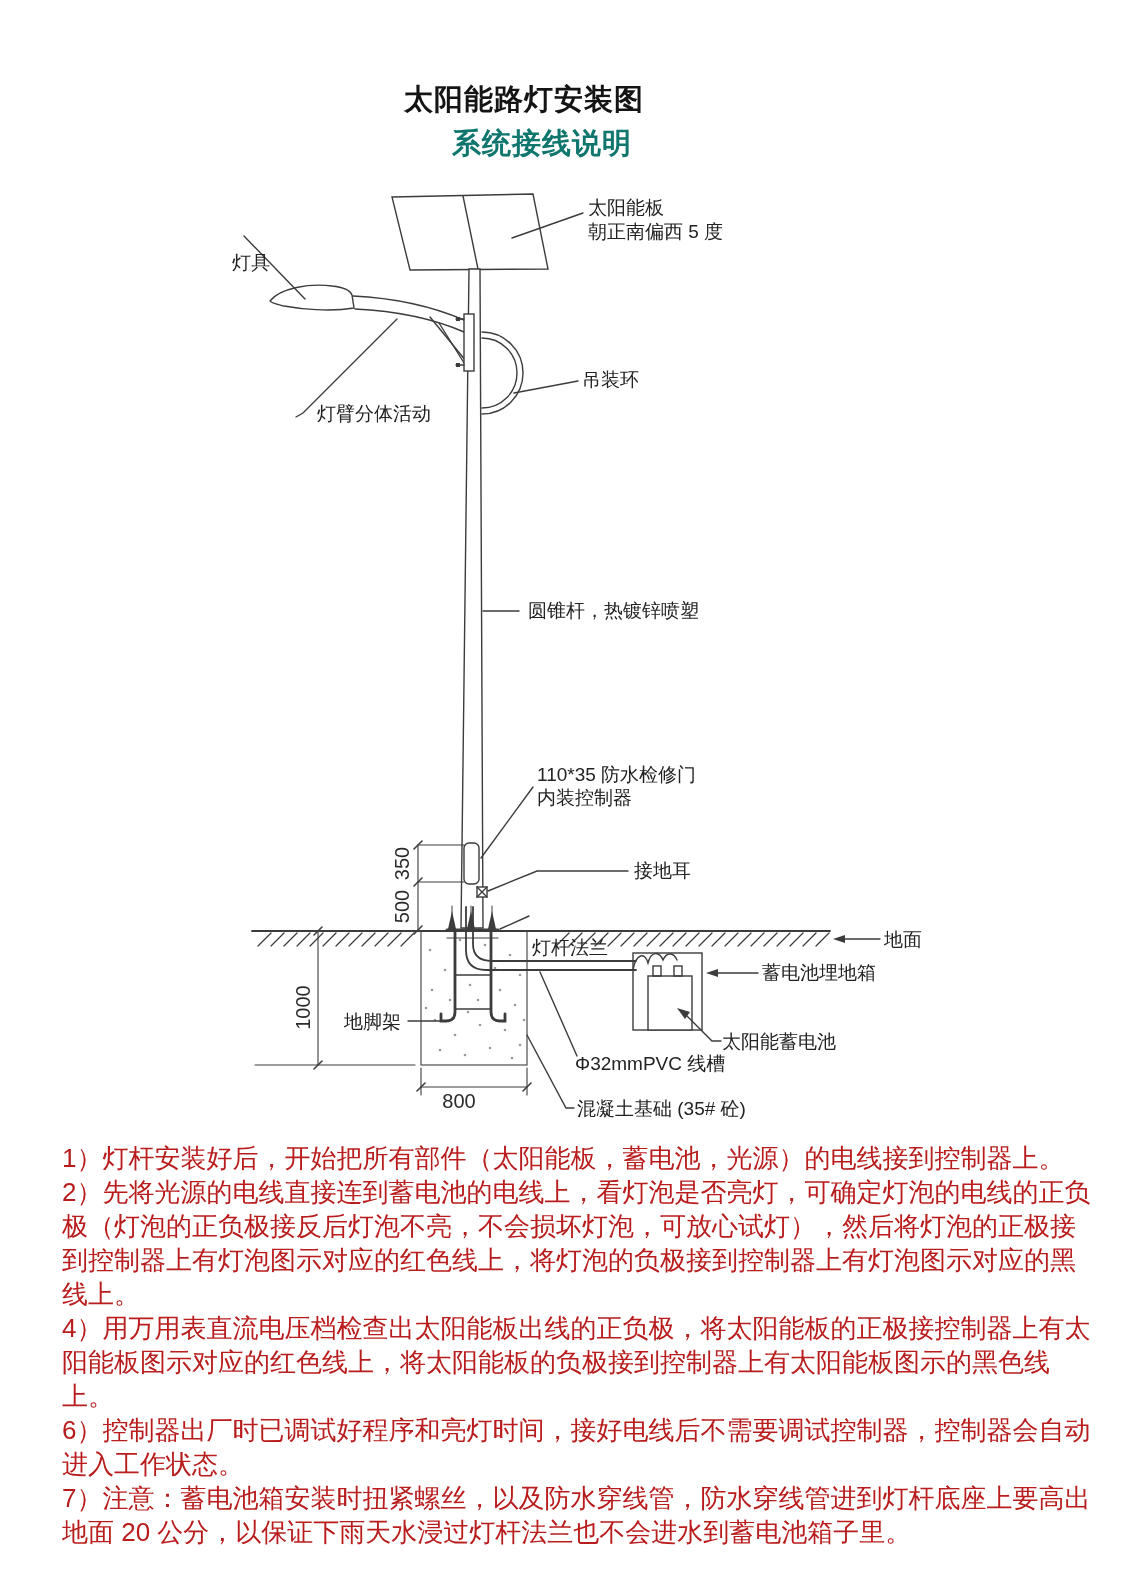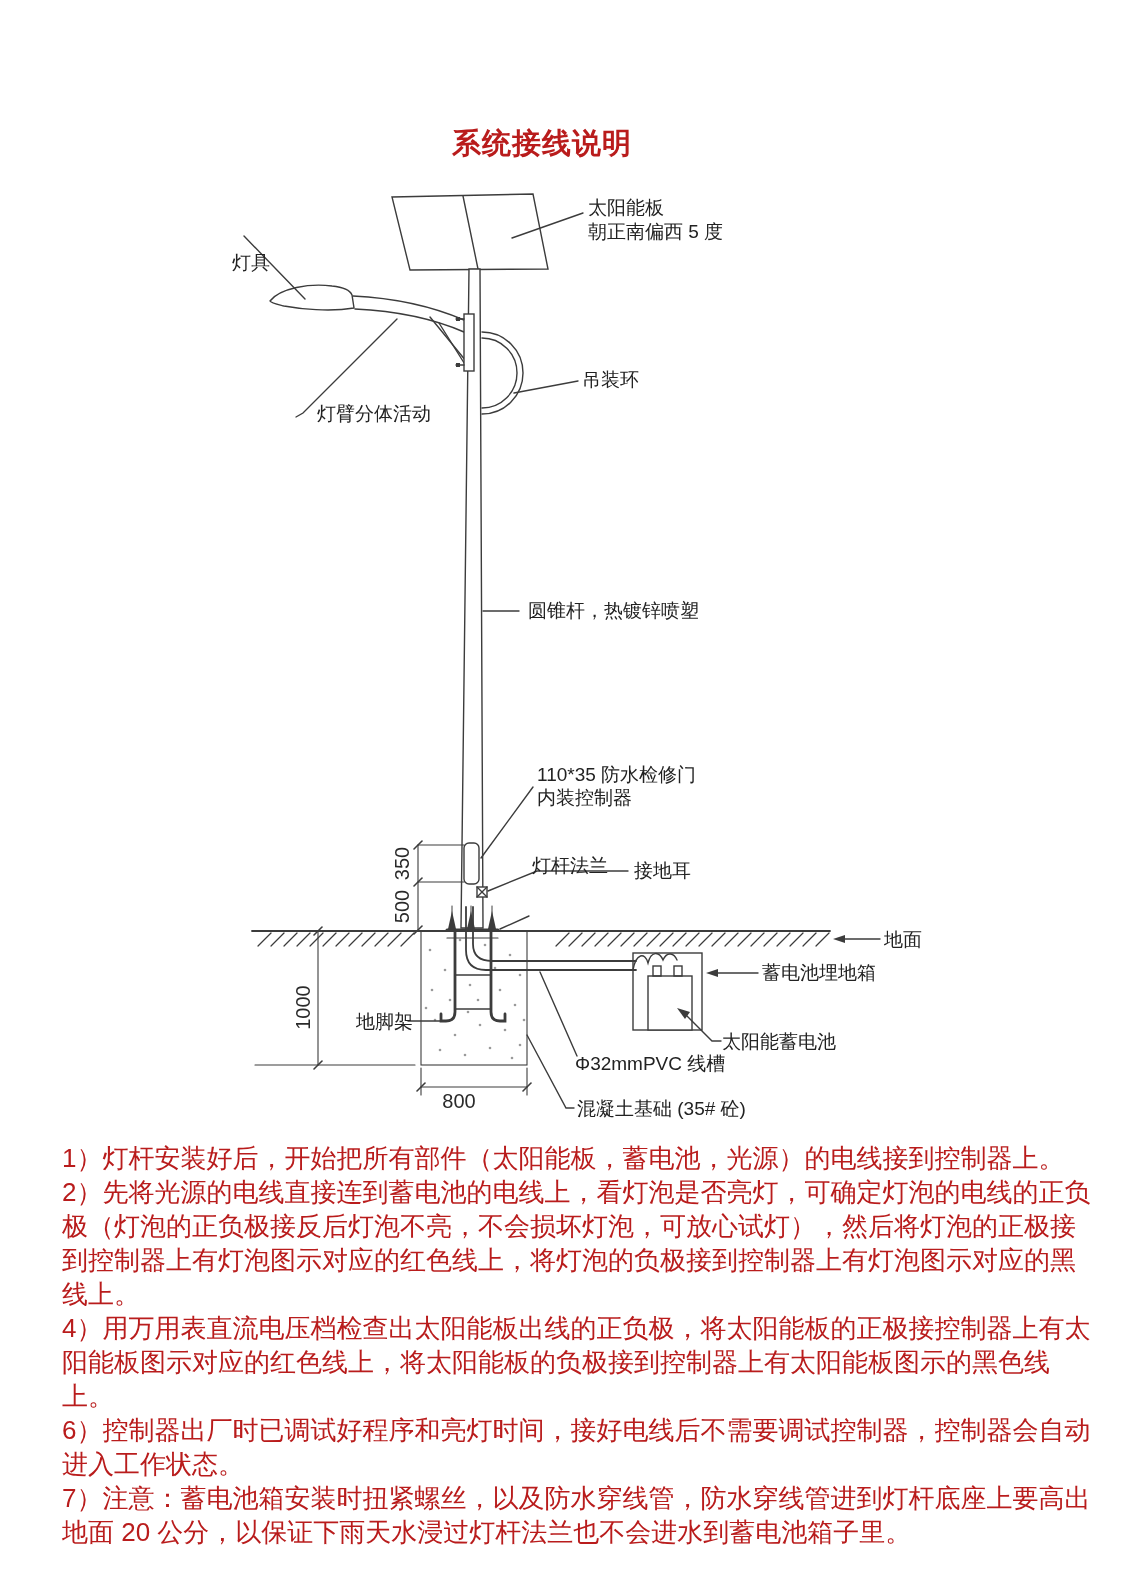--- a/index.html
+++ b/index.html
@@ -4,36 +4,37 @@
 <style>
   html,body{margin:0;padding:0;background:#e8e8e8;}
   #page{
     position:relative;width:1147px;height:1584px;background:#ffffff;
     font-family:"Liberation Sans","DejaVu Sans",sans-serif;color:#1c1c1c;
     overflow:hidden;margin:0 auto;
   }
   .title{position:absolute;left:0;top:80px;width:1048px;text-align:center;
     font-size:29px;font-weight:bold;color:#141414;letter-spacing:1px;}
   .subtitle{position:absolute;left:0;top:124px;width:1084px;text-align:center;
-    font-size:29px;font-weight:bold;color:#b91c1c;letter-spacing:1px;}
+    font-size:29px;font-weight:bold;color:#0f766e;letter-spacing:1px;}
   svg{position:absolute;left:0;top:0;}
   .lbl{position:absolute;white-space:nowrap;font-size:19px;color:#222;line-height:24px;}
   .dim{position:absolute;white-space:nowrap;font-size:20px;color:#2a2a2a;text-align:center;}
   .dim-v{transform:rotate(-90deg);transform-origin:center center;}
   #instructions{
     position:absolute;left:62px;top:1141px;width:1030px;
     font-size:26px;line-height:34px;color:#b91c1c;
   }
   #instructions p{margin:0;padding:0;}
 </style>
 </head>
 <body>
 
 <div id="page">
 
+  <div class="title">太阳能路灯安装图</div>
   <div class="subtitle">系统接线说明</div>
 
   <svg width="1147" height="1584" viewBox="0 0 1147 1584" stroke="#3c3c3c" fill="none" stroke-width="1.4" stroke-linecap="round">
 
     <g>
       <path d="M482,332 A41,41 0 1 1 482,414"></path>
       <path d="M482,338 A35,35 0 1 1 482,408"></path>
     </g>
 
     <g fill="#ffffff">
@@ -224,25 +225,25 @@
 
   <div class="lbl" style="left:232px;top:211px;margin-top:40px;">灯具</div>
   <div class="lbl" style="left:588px;top:196px;">太阳能板</div>
   <div class="lbl" style="left:588px;top:220px;">朝正南偏西 5 度</div>
   <div class="lbl" style="left:582px;top:368px;">吊装环</div>
   <div class="lbl" style="left:317px;top:402px;">灯臂分体活动</div>
   <div class="lbl" style="left:528px;top:599px;">圆锥杆，热镀锌喷塑</div>
   <div class="lbl" style="left:537px;top:763px;">110*35 防水检修门</div>
   <div class="lbl" style="left:537px;top:787px;font-family:Liberation Mono, monospace;">内装控制器</div>
   <div class="lbl" style="left:634px;top:859px;">接地耳</div>
-  <div class="lbl" style="left:532px;top:854px;text-align:right;">灯杆法兰</div>
+  <div class="lbl" style="left:532px;top:936px;text-align:right;">灯杆法兰</div>
   <div class="lbl" style="left:884px;top:928px;">地面</div>
   <div class="lbl" style="left:762px;top:961px;">蓄电池埋地箱</div>
   <div class="lbl" style="left:722px;top:1030px;">太阳能蓄电池</div>
-  <div class="lbl" style="left:356px;top:1010px;">地脚架</div>
+  <div class="lbl" style="left:344px;top:1010px;">地脚架</div>
   <div class="lbl" style="left:575px;top:1052px;">Φ32mmPVC 线槽</div>
   <div class="lbl" style="left:577px;top:1097px;">混凝土基础 (35# 砼)</div>
 
   <div class="dim dim-v" style="left:375px;top:852px;width:54px;">350</div>
   <div class="dim dim-v" style="left:375px;top:895px;width:54px;">500</div>
   <div class="dim dim-v" style="left:267px;top:996px;width:72px;">1000</div>
   <div class="dim" style="left:429px;top:1090px;width:60px;">800</div>
 
   <div id="instructions">
     <p>1）灯杆安装好后，开始把所有部件（太阳能板，蓄电池，光源）的电线接到控制器上。</p>

